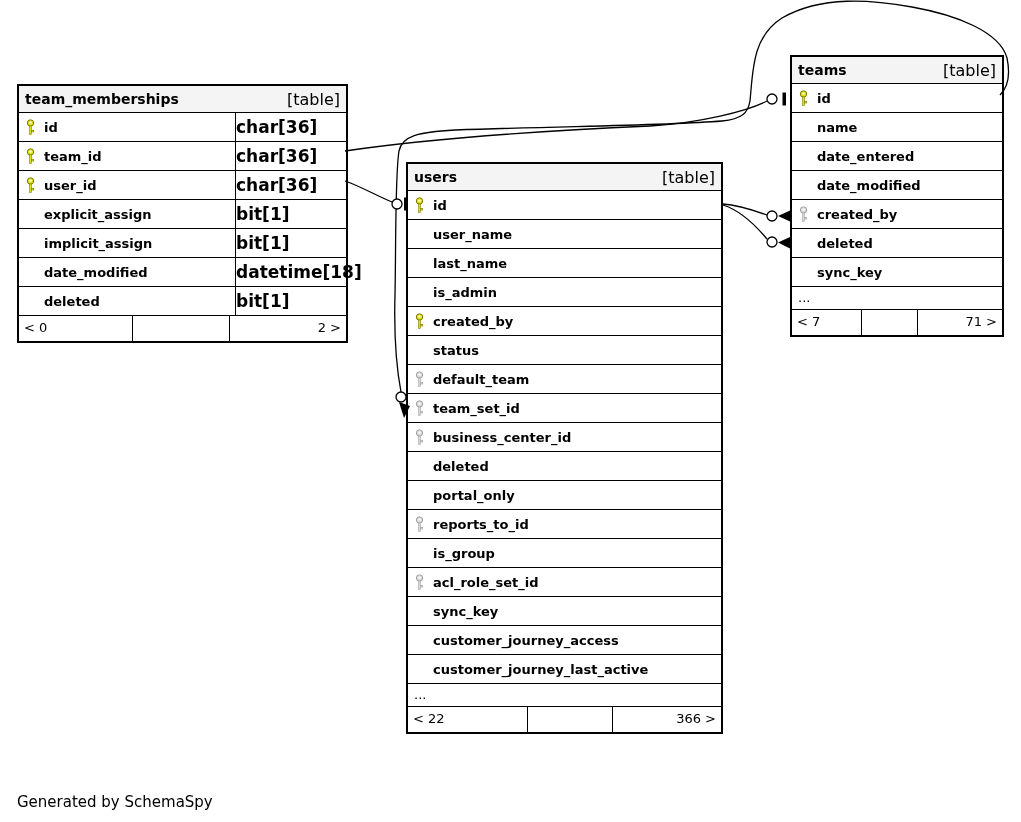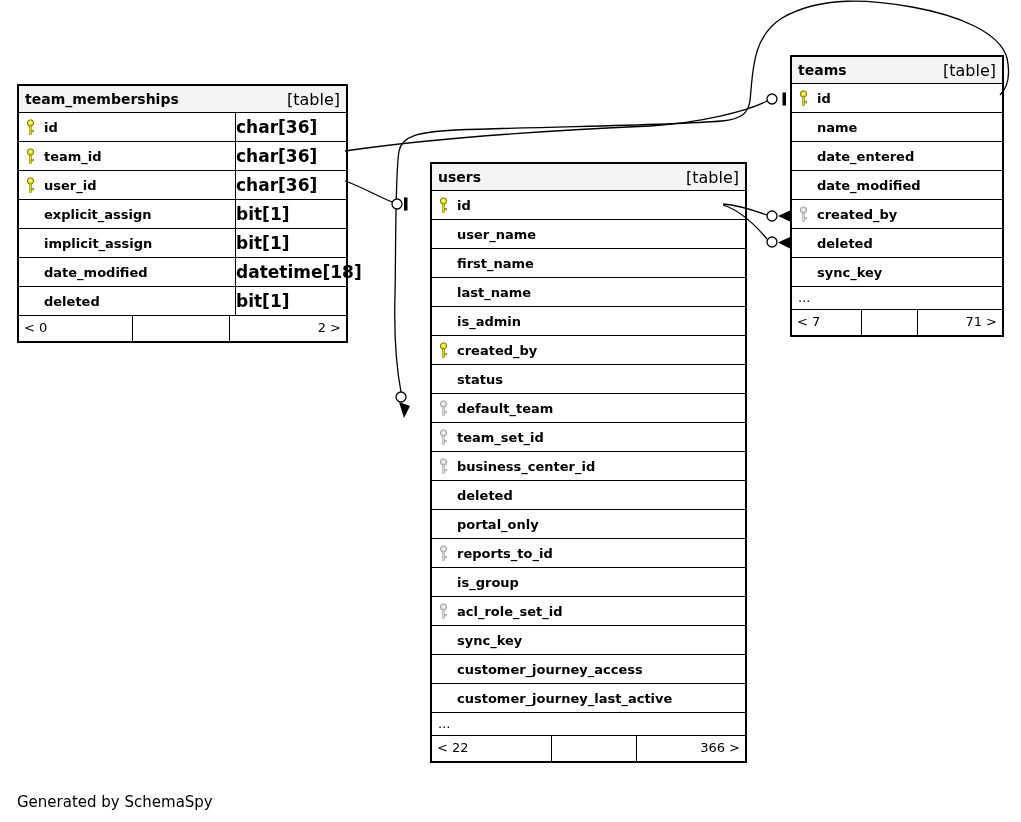--- a/index.html
+++ b/index.html
@@ -3,21 +3,21 @@
 <meta charset="utf-8">
 <style>
   html,body{margin:0;padding:0;background:#fff;}
   .canvas{
     position:relative;width:1021px;height:822px;background:#ffffff;
     font-family:"DejaVu Sans","Liberation Sans",sans-serif;color:#000;overflow:hidden;
   }
   .edges{position:absolute;left:0;top:0;z-index:3;pointer-events:none;}
   .dbtable{position:absolute;background:#fff;border:2px solid #000;z-index:2;}
   .t-tm{left:17px;top:84px;width:327px;}
-  .t-users{left:430px;top:162px;width:313px;}
+  .t-users{left:406px;top:162px;width:313px;}
   .t-teams{left:790px;top:55px;width:210px;}
   .thead{display:flex;justify-content:space-between;align-items:center;
     background:#f4f4f4;border-bottom:1px solid #000;height:26px;padding:0 6px;}
   .tname{font-weight:bold;font-size:14px;white-space:nowrap;}
   .ttag{font-size:16px;white-space:nowrap;}
   .trow{display:flex;align-items:center;height:29px;border-bottom:1px solid #000;box-sizing:border-box;font-weight:bold;}
   .kcell{width:18px;margin-left:7px;display:flex;align-items:center;flex:0 0 18px;}
   .cname{font-size:13px;white-space:nowrap;}
   .t-tm .cname{flex:0 0 191px;}
   .ctype{flex:1;align-self:stretch;border-left:1px solid #000;display:flex;align-items:center;
@@ -152,24 +152,20 @@
             </svg>
           </span>
           <span class="cname">id</span>
         </div>
         <div class="trow">
           <span class="kcell"></span>
           <span class="cname">user_name</span>
         </div>
         <div class="trow">
           <span class="kcell"></span>
-          <span class="cname">first_name</span>
-        </div>
-        <div class="trow">
-          <span class="kcell"></span>
           <span class="cname">last_name</span>
         </div>
         <div class="trow">
           <span class="kcell"></span>
           <span class="cname">is_admin</span>
         </div>
         <div class="trow">
           <span class="kcell">
             <svg width="9" height="16" viewBox="0 0 9 16">
               <circle cx="4.5" cy="4" r="3.2" fill="#dfe00e" stroke="#7c7c05" stroke-width="1"></circle>

